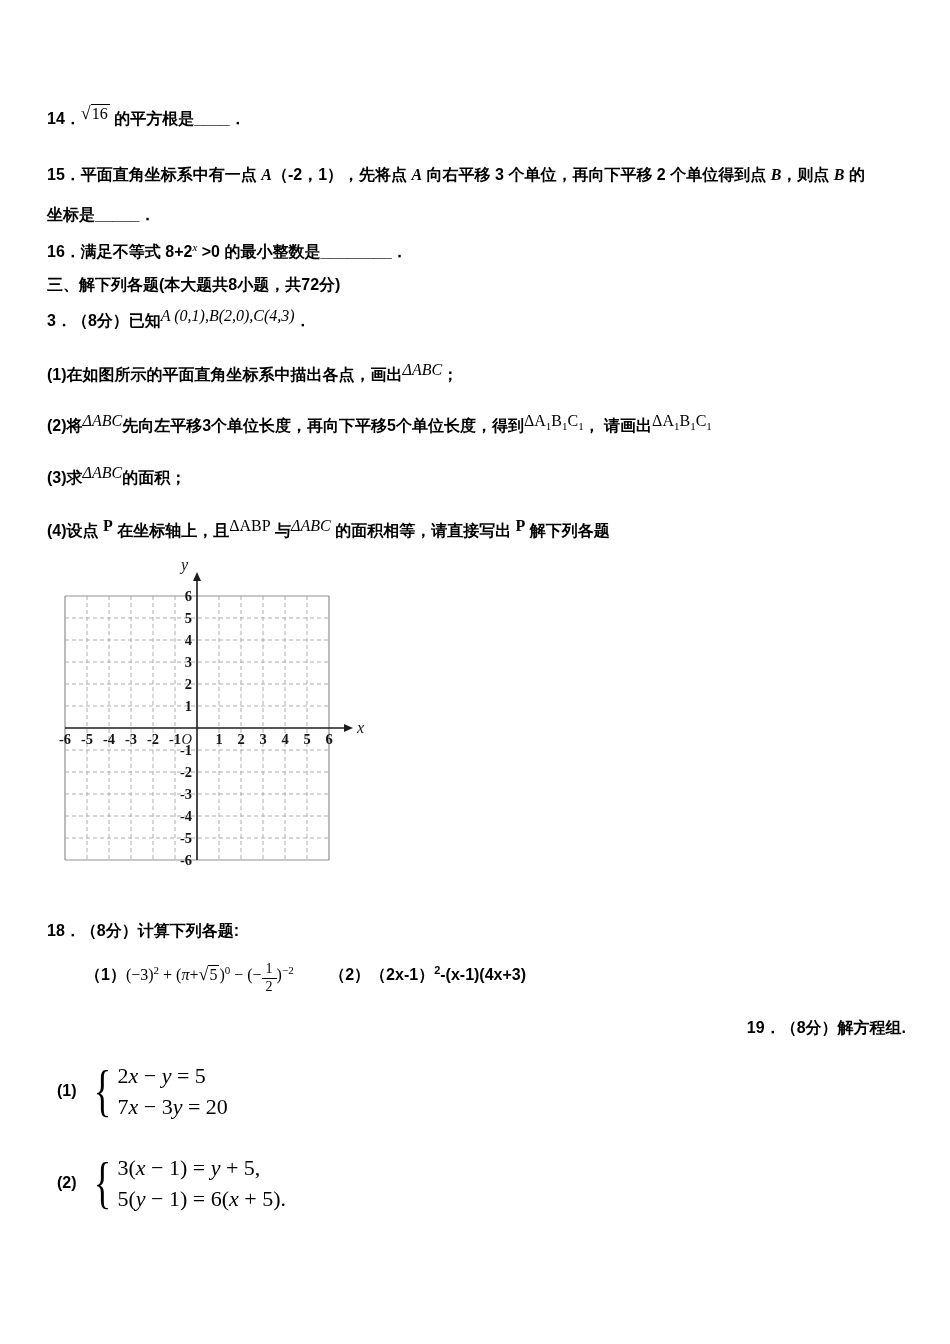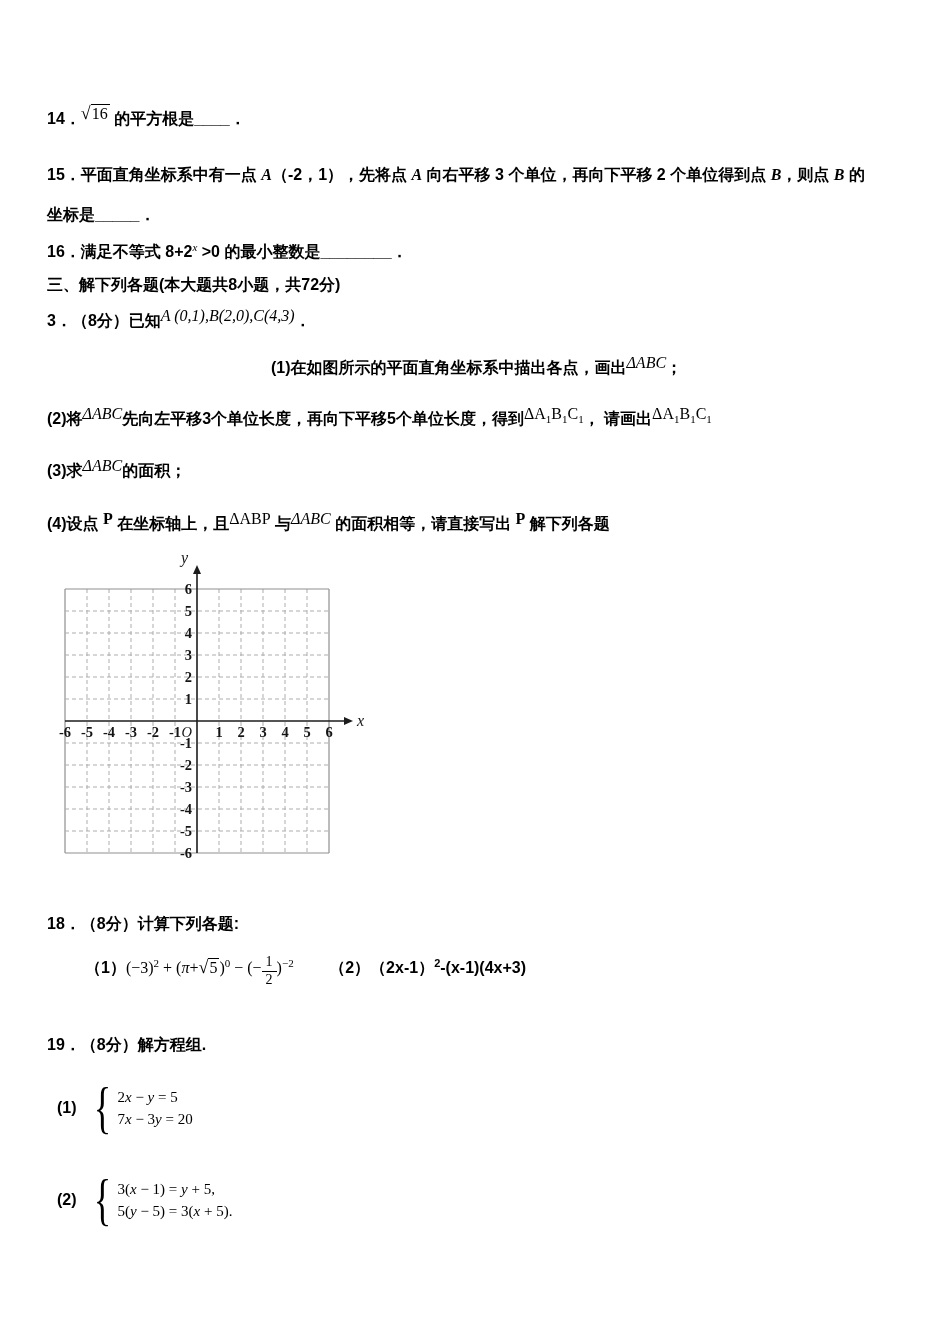--- a/index.html
+++ b/index.html
@@ -29,35 +29,35 @@
         font-family:"Liberation Serif",serif;font-size:14px;line-height:1.15;}
   .frac .num{display:block;border-bottom:1px solid #000;padding:0 4px;}
   .frac .den{display:block;}
 
   .q14{margin-top:4px;}
   .q15{margin-top:22px;}
   .q15 .line{line-height:40px;}
   .q16{margin-top:4px;}
   .sec3{margin-top:8px;}
   .q17h{margin-top:10px;}
-  .p1{margin-top:21px;text-align:center;}
+  .p1{margin-top:28px;}
   .p2{margin-top:26px;}
   .p3{margin-top:26px;}
   .p4{margin-top:28px;}
   .grid-wrap{margin:18px 0 0 4px;}
   .q18h{margin-top:32px;}
   .q18c{margin-top:16px;margin-left:38px;}
-  .q19h{margin-top:44px;}
+  .q19h{margin-top:20px;text-align:right;}
 
   .sys{display:flex;align-items:center;margin:22px 0 0 10px;}
   .sys .label{font-weight:700;margin-right:12px;}
   .sys .brace{font-family:"Liberation Serif",serif;font-weight:400;
               font-size:56px;line-height:58px;transform:scaleX(.65);}
   .sys .eqs{display:flex;flex-direction:column;gap:5px;
-            font-family:"Liberation Serif",serif;font-size:15px;margin-left:2px;}
+            font-family:"Liberation Serif",serif;font-size:22px;margin-left:2px;}
   .sys2{margin-top:34px;}
 
   
   .gridline{stroke:#adadad;stroke-width:1;stroke-dasharray:4 3;fill:none;}
   .gborder{stroke:#8f8f8f;stroke-width:1.2;fill:none;}
   .axis{stroke:#1c1c1c;stroke-width:1.6;fill:none;}
   .arrow{fill:#1c1c1c;stroke:none;}
   .tick{font-family:"Liberation Serif",serif;font-size:14.5px;font-weight:600;fill:#141414;}
   .ital{font-style:italic;font-weight:400;}
   .axlabel{font-family:"Liberation Serif",serif;font-size:16px;font-style:italic;fill:#141414;}
@@ -156,17 +156,17 @@
       <div><span class="serif">2</span><span class="i">x</span><span class="serif"> − </span><span class="i">y</span><span class="serif"> = 5</span></div>
       <div><span class="serif">7</span><span class="i">x</span><span class="serif"> − 3</span><span class="i">y</span><span class="serif"> = 20</span></div>
     </div>
   </div>
 
   <div class="sys sys2">
     <span class="label line"><span class="b">(2)</span></span>
     <span class="brace">{</span>
     <div class="eqs">
       <div><span class="serif">3(</span><span class="i">x</span><span class="serif"> − 1) = </span><span class="i">y</span><span class="serif"> + 5,</span></div>
-      <div><span class="serif">5(</span><span class="i">y</span><span class="serif"> − 5) = 3(</span><span class="i">x</span><span class="serif"> + 5).</span></div>
+      <div><span class="serif">5(</span><span class="i">y</span><span class="serif"> − 1) = 6(</span><span class="i">x</span><span class="serif"> + 5).</span></div>
     </div>
   </div>
 
 </div>
 
 </body></html>

